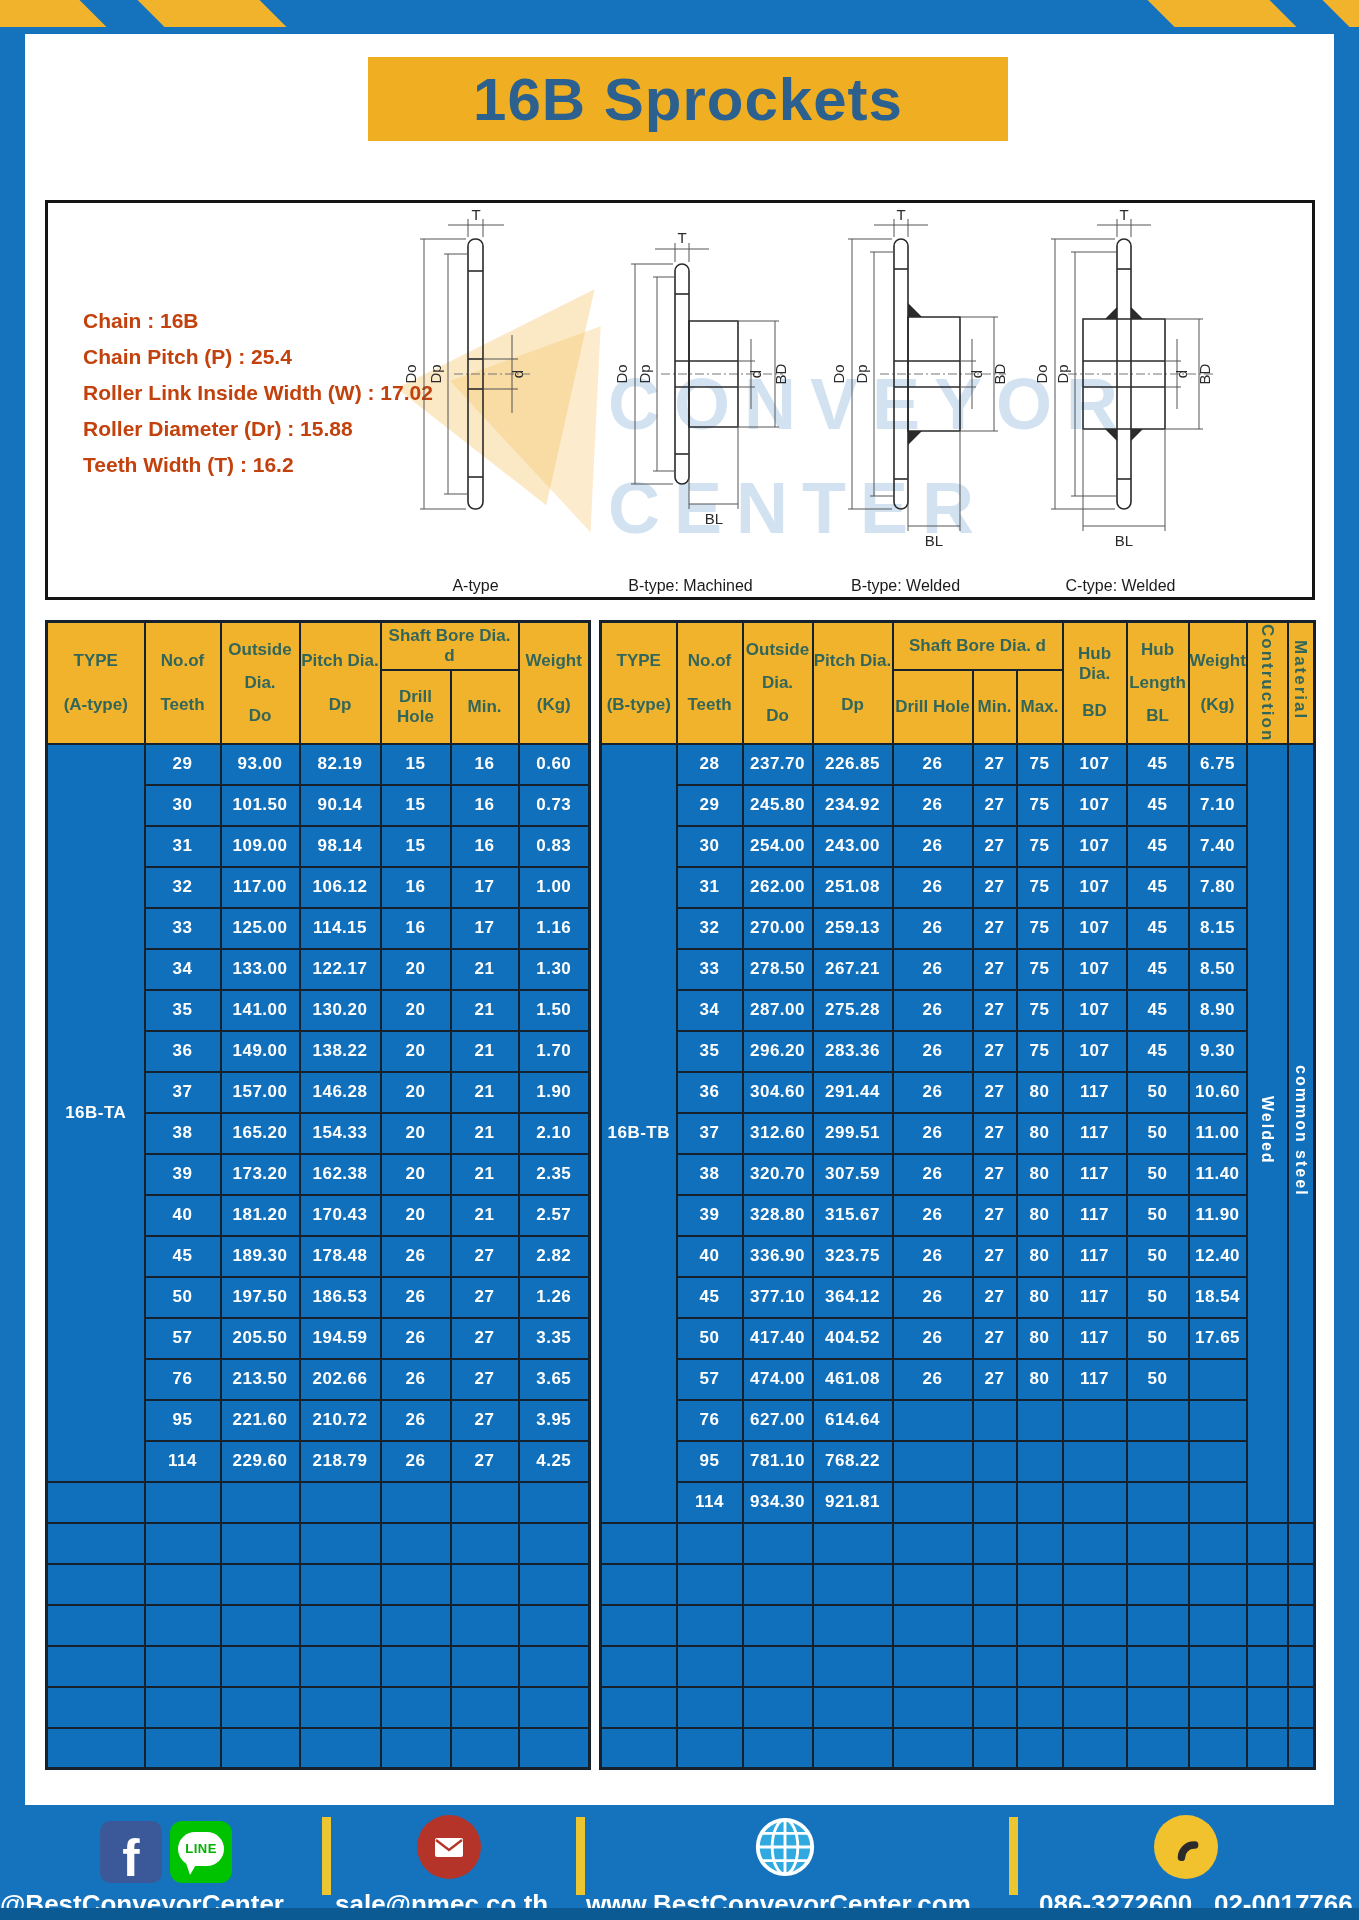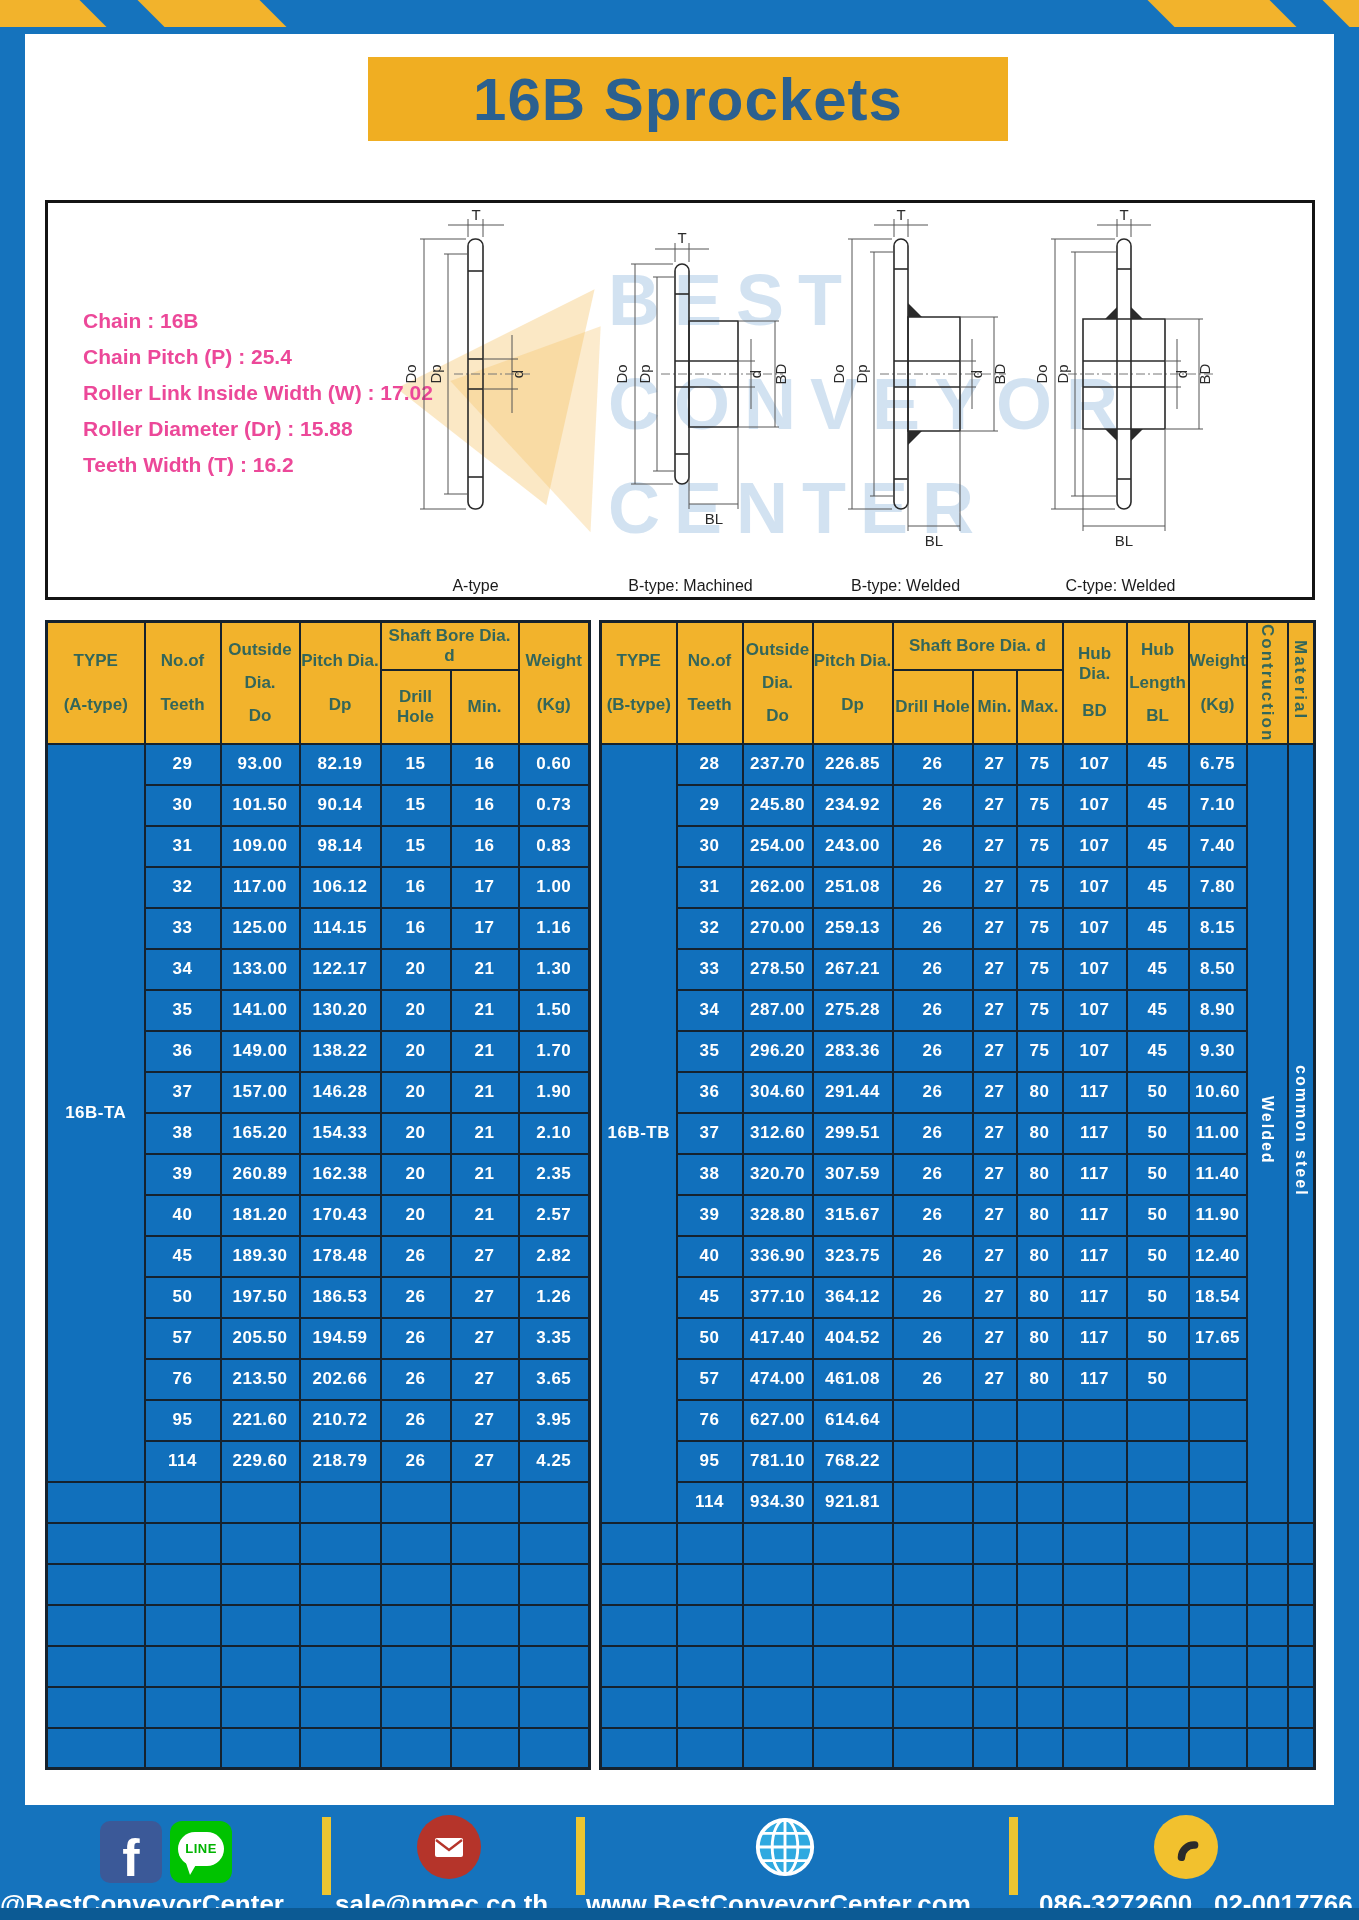--- a/index.html
+++ b/index.html
@@ -25,21 +25,21 @@
   .watermark { position:absolute; left:390px; top:25px; width:600px; height:350px; pointer-events:none; }
   .wm-text { position:absolute; left:170px; top:20px; font-size:72px; font-weight:bold; color:rgba(105,160,210,0.30);
              letter-spacing:14px; line-height:104px; white-space:nowrap; }
   .wm-shape1 { position:absolute; left:0; top:40px; width:0; height:0;
                border-left:95px solid transparent; border-right:95px solid transparent;
                border-bottom:200px solid rgba(244,190,88,0.35); transform:rotate(38deg); }
   .wm-shape2 { position:absolute; left:40px; top:120px; width:0; height:0;
                border-left:80px solid transparent; border-right:80px solid transparent;
                border-top:190px solid rgba(244,190,88,0.30); transform:rotate(-20deg); }
   .specs { position:absolute; left:35px; top:100px; }
-  .specs div { font-size:21px; font-weight:bold; color:#ec4899; line-height:36px; white-space:nowrap; }
+  .specs div { font-size:21px; font-weight:bold; color:#c2410c; line-height:36px; white-space:nowrap; }
   .figs { position:absolute; left:320px; top:6px; display:flex; }
   .fig { width:215px; height:390px; position:relative; }
   .fig svg { display:block; }
   .fig .cap { position:absolute; left:0; bottom:4px; width:100%; text-align:center;
               font-size:16px; color:#1b1b1b; white-space:nowrap; }
   .fig svg * { vector-effect:non-scaling-stroke; }
   .oline { stroke:#2a2a2a; stroke-width:1.6; fill:none; }
   .dline { stroke:#555; stroke-width:1; fill:none; }
   .cline { stroke:#777; stroke-width:1; fill:none; stroke-dasharray:9 3 2 3; }
   .weld  { fill:#2a2a2a; }
@@ -95,21 +95,21 @@
 
 <div class="banner">
   <h1>16B Sprockets</h1>
 </div>
 
 <div class="draw-box">
 
   <div class="watermark">
     <div class="wm-shape1"></div>
     <div class="wm-shape2"></div>
-    <div class="wm-text"><span>BEST</span><br><span>CONVEYOR</span><br><span>CENTER</span></div>
+    <div class="wm-text"><br><span>CONVEYOR</span><br><span>CENTER</span></div>
   </div>
 
   <div class="specs">
     <div>Chain  :  16B</div>
     <div>Chain Pitch (P)  :  25.4</div>
     <div>Roller Link Inside Width (W)  :  17.02</div>
     <div>Roller Diameter (Dr)  : 15.88</div>
     <div>Teeth Width (T)  :  16.2</div>
   </div>
 
@@ -390,21 +390,21 @@
       <tr>
         <td>38</td>
         <td>165.20</td>
         <td>154.33</td>
         <td>20</td>
         <td>21</td>
         <td>2.10</td>
       </tr>
       <tr>
         <td>39</td>
-        <td>260.89</td>
+        <td>173.20</td>
         <td>162.38</td>
         <td>20</td>
         <td>21</td>
         <td>2.35</td>
       </tr>
       <tr>
         <td>40</td>
         <td>181.20</td>
         <td>170.43</td>
         <td>20</td>

